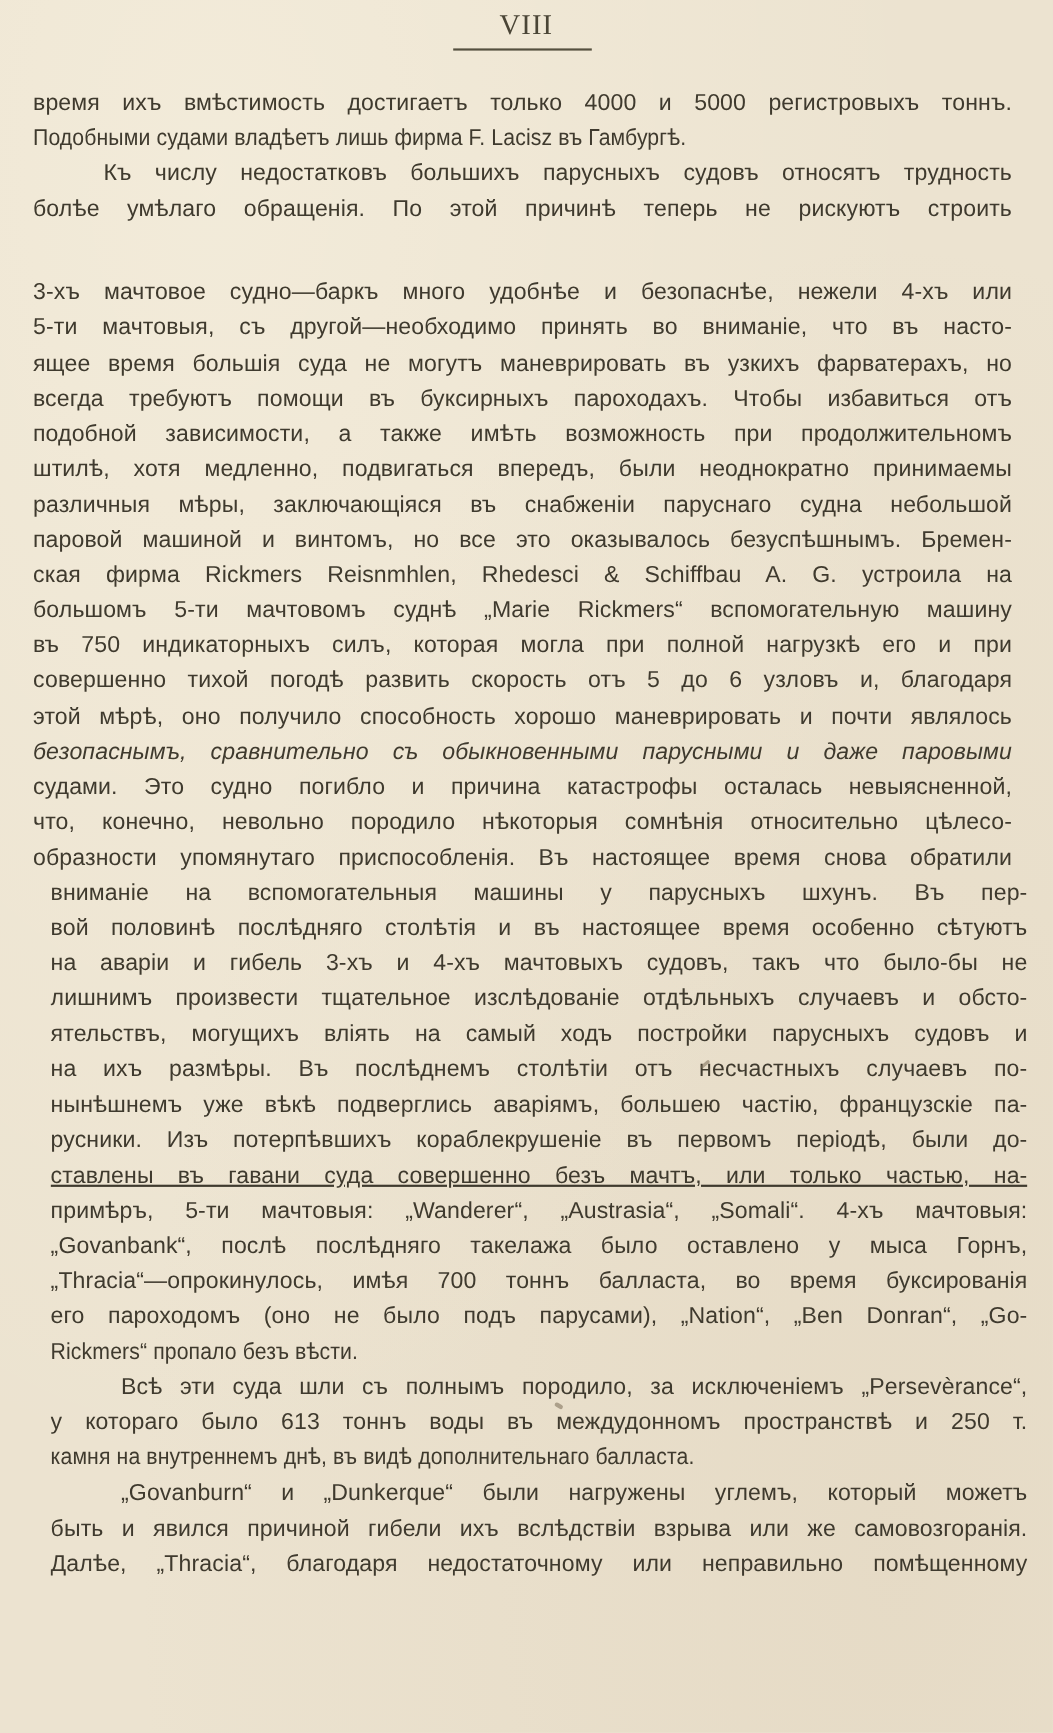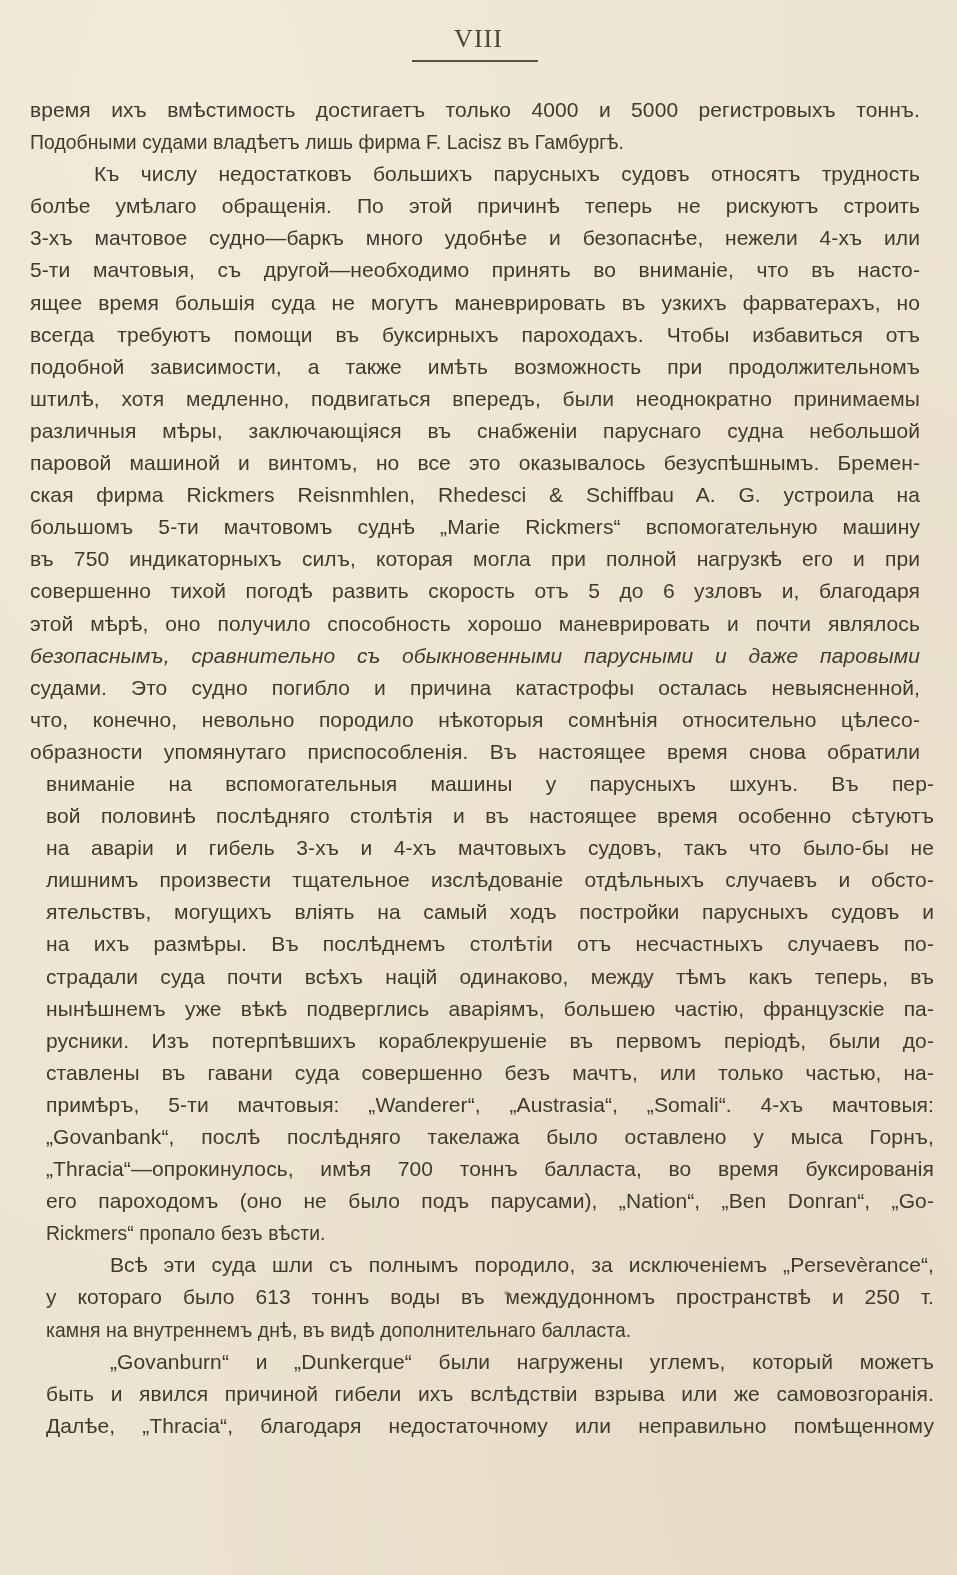--- a/index.html
+++ b/index.html
@@ -14,21 +14,21 @@
       background-image:
         radial-gradient(ellipse at 20% 10%, rgba(255,250,235,0.35), rgba(0,0,0,0) 60%),
         radial-gradient(ellipse at 85% 90%, rgba(200,180,150,0.18), rgba(0,0,0,0) 60%);
       color: #3f3a2e;
       font-family: "Liberation Sans", "DejaVu Sans", sans-serif;
       position: relative;
     }
     .page {
       position: absolute;
       left: 0;
-      top: 16px;
+      top: 0;
       width: 957px;
       height: 1127px;
     }
     .page-number {
       position: absolute;
       left: 0;
       width: 957px;
       top: 8px;
       text-align: center;
       font-family: "Liberation Serif", "DejaVu Serif", serif;
@@ -101,21 +101,21 @@
   <div class="body-text">
 
     <div class="para">
       <div class="l-wrap"><span class="line" style="display: inline-block; width: 890px; transform: scaleX(1); box-sizing: border-box;">время ихъ вмѣстимость достигаетъ только 4000 и 5000 регистровыхъ тоннъ.</span></div>
       <div class="l-wrap"><span class="line last" style="display: inline-block; width: auto; transform: scaleX(0.92);">Подобными судами владѣетъ лишь фирма F. Lacisz въ Гамбургѣ.</span></div>
     </div>
 
     <div class="para">
       <div class="l-wrap"><span class="line indent" style="display: inline-block; width: 890px; transform: scaleX(1); box-sizing: border-box;">Къ числу недостатковъ большихъ парусныхъ судовъ относятъ трудность</span></div>
       <div class="l-wrap"><span class="line" style="display: inline-block; width: 890px; transform: scaleX(1); box-sizing: border-box;">болѣе умѣлаго обращенія. По этой причинѣ теперь не рискуютъ строить</span></div>
-      <div class="l-wrap"><span class="line" style="display: inline-block; width: 890px; transform: scaleX(1); box-sizing: border-box;">3-хъ мачтовое судно—баркъ много удобнѣе и безопаснѣе, нежели 4-хъ или</span></div>
+      <div class="l-wrap"><span class="line" style="display: inline-block; width: 890px; transform: scaleX(1); box-sizing: border-box; margin-top: 44px;">3-хъ мачтовое судно—баркъ много удобнѣе и безопаснѣе, нежели 4-хъ или</span></div>
       <div class="l-wrap"><span class="line" style="display: inline-block; width: 890px; transform: scaleX(1); box-sizing: border-box;">5-ти мачтовыя, съ другой—необходимо принять во вниманіе, что въ насто-</span></div>
       <div class="l-wrap"><span class="line" style="display: inline-block; width: 890px; transform: scaleX(1); box-sizing: border-box;">ящее время большія суда не могутъ маневрировать въ узкихъ фарватерахъ, но</span></div>
       <div class="l-wrap"><span class="line" style="display: inline-block; width: 890px; transform: scaleX(1); box-sizing: border-box;">всегда требуютъ помощи въ буксирныхъ пароходахъ. Чтобы избавиться отъ</span></div>
       <div class="l-wrap"><span class="line" style="display: inline-block; width: 890px; transform: scaleX(1); box-sizing: border-box;">подобной зависимости, а также имѣть возможность при продолжительномъ</span></div>
       <div class="l-wrap"><span class="line" style="display: inline-block; width: 890px; transform: scaleX(1); box-sizing: border-box;">штилѣ, хотя медленно, подвигаться впередъ, были неоднократно принимаемы</span></div>
       <div class="l-wrap"><span class="line" style="display: inline-block; width: 890px; transform: scaleX(1); box-sizing: border-box;">различныя мѣры, заключающіяся въ снабженіи паруснаго судна небольшой</span></div>
       <div class="l-wrap"><span class="line" style="display: inline-block; width: 890px; transform: scaleX(1); box-sizing: border-box;">паровой машиной и винтомъ, но все это оказывалось безуспѣшнымъ. Бремен-</span></div>
       <div class="l-wrap"><span class="line" style="display: inline-block; width: 890px; transform: scaleX(1); box-sizing: border-box;">ская фирма Rickmers Reisnmhlen, Rhedesci &amp; Schiffbau A. G. устроила на</span></div>
       <div class="l-wrap"><span class="line" style="display: inline-block; width: 890px; transform: scaleX(1); box-sizing: border-box;">большомъ 5-ти мачтовомъ суднѣ „Marie Rickmers“ вспомогательную машину</span></div>
       <div class="l-wrap"><span class="line" style="display: inline-block; width: 890px; transform: scaleX(1); box-sizing: border-box;">въ 750 индикаторныхъ силъ, которая могла при полной нагрузкѣ его и при</span></div>
@@ -128,24 +128,23 @@
     </div>
 
     <div class="lower">
       <div class="para">
         <div class="l-wrap"><span class="line" style="display: inline-block; width: 888px; transform: scaleX(1); box-sizing: border-box;">вниманіе на вспомогательныя машины у парусныхъ шхунъ. Въ пер-</span></div>
         <div class="l-wrap"><span class="line" style="display: inline-block; width: 888px; transform: scaleX(1); box-sizing: border-box;">вой половинѣ послѣдняго столѣтія и въ настоящее время особенно сѣтуютъ</span></div>
         <div class="l-wrap"><span class="line" style="display: inline-block; width: 888px; transform: scaleX(1); box-sizing: border-box;">на аваріи и гибель 3-хъ и 4-хъ мачтовыхъ судовъ, такъ что было-бы не</span></div>
         <div class="l-wrap"><span class="line" style="display: inline-block; width: 888px; transform: scaleX(1); box-sizing: border-box;">лишнимъ произвести тщательное изслѣдованіе отдѣльныхъ случаевъ и обсто-</span></div>
         <div class="l-wrap"><span class="line" style="display: inline-block; width: 888px; transform: scaleX(1); box-sizing: border-box;">ятельствъ, могущихъ вліять на самый ходъ постройки парусныхъ судовъ и</span></div>
         <div class="l-wrap"><span class="line" style="display: inline-block; width: 888px; transform: scaleX(1); box-sizing: border-box;">на ихъ размѣры. Въ послѣднемъ столѣтіи отъ несчастныхъ случаевъ по-</span></div>
-        <div class="l-wrap"><span class="line" style="display: inline-block; width: 888px; transform: scaleX(1); box-sizing: border-box;">страдали суда почти всѣхъ націй одинаково, между тѣмъ какъ теперь, въ</span></div>
         <div class="l-wrap"><span class="line" style="display: inline-block; width: 888px; transform: scaleX(1); box-sizing: border-box;">нынѣшнемъ уже вѣкѣ подверглись аваріямъ, большею частію, французскіе па-</span></div>
         <div class="l-wrap"><span class="line" style="display: inline-block; width: 888px; transform: scaleX(1); box-sizing: border-box;">русники. Изъ потерпѣвшихъ кораблекрушеніе въ первомъ періодѣ, были до-</span></div>
-        <div class="l-wrap"><span class="line" style="display: inline-block; width: 888px; transform: scaleX(1); box-sizing: border-box;">ставлены въ гавани суда совершенно безъ мачтъ, или только частью, на-</span></div>
+        <div class="l-wrap"><span class="line" style="display: inline-block; width: 888px; transform: scaleX(1); box-sizing: border-box; text-decoration: underline;">ставлены въ гавани суда совершенно безъ мачтъ, или только частью, на-</span></div>
         <div class="l-wrap"><span class="line" style="display: inline-block; width: 888px; transform: scaleX(1); box-sizing: border-box;">примѣръ, 5-ти мачтовыя: „Wanderer“, „Austrasia“, „Somali“. 4-хъ мачтовыя:</span></div>
         <div class="l-wrap"><span class="line" style="display: inline-block; width: 888px; transform: scaleX(1); box-sizing: border-box;">„Govanbank“, послѣ послѣдняго такелажа было оставлено у мыса Горнъ,</span></div>
         <div class="l-wrap"><span class="line" style="display: inline-block; width: 888px; transform: scaleX(1); box-sizing: border-box;">„Thracia“—опрокинулось, имѣя 700 тоннъ балласта, во время буксированія</span></div>
         <div class="l-wrap"><span class="line" style="display: inline-block; width: 888px; transform: scaleX(1); box-sizing: border-box;">его пароходомъ (оно не было подъ парусами), „Nation“, „Ben Donran“, „Go-</span></div>
         <div class="l-wrap"><span class="line last" style="display: inline-block; width: auto; transform: scaleX(0.92);">Rickmers“ пропало безъ вѣсти.</span></div>
       </div>
 
       <div class="para">
         <div class="l-wrap"><span class="line indent" style="display: inline-block; width: 888px; transform: scaleX(1); box-sizing: border-box;">Всѣ эти суда шли съ полнымъ породило, за исключеніемъ „Persevèrance“,</span></div>
         <div class="l-wrap"><span class="line" style="display: inline-block; width: 888px; transform: scaleX(1); box-sizing: border-box;">у котораго было 613 тоннъ воды въ междудонномъ пространствѣ и 250 т.</span></div>

